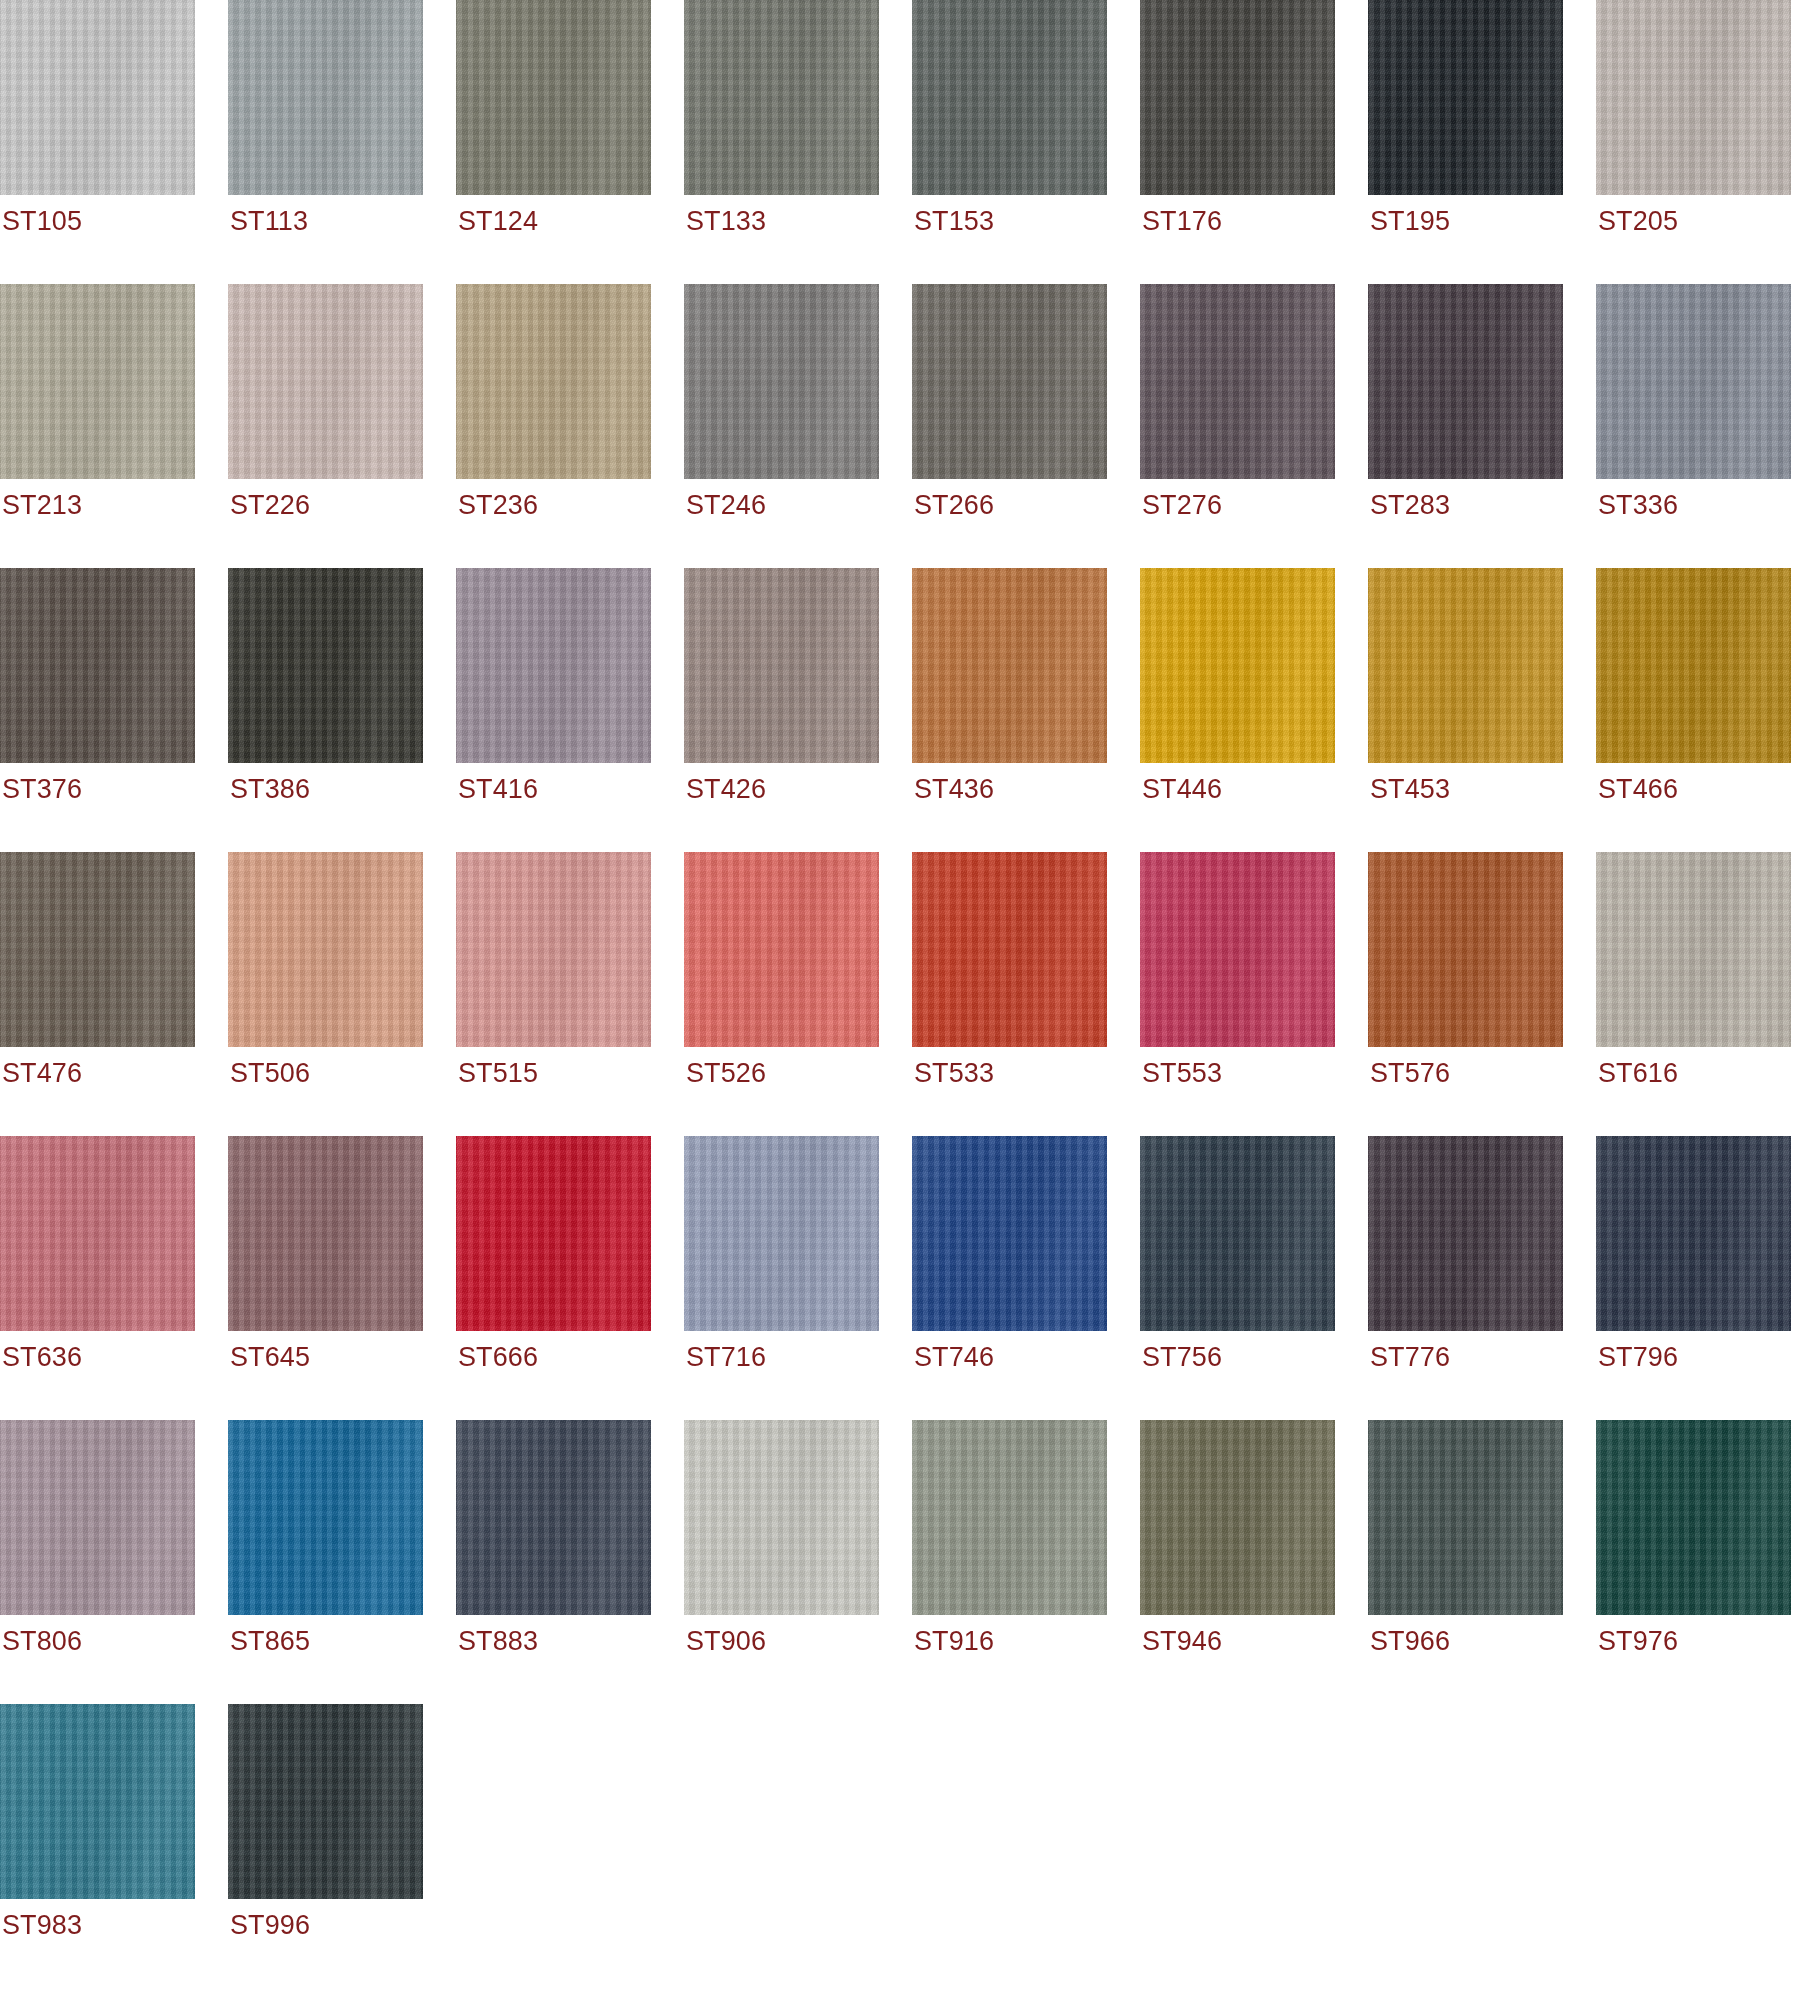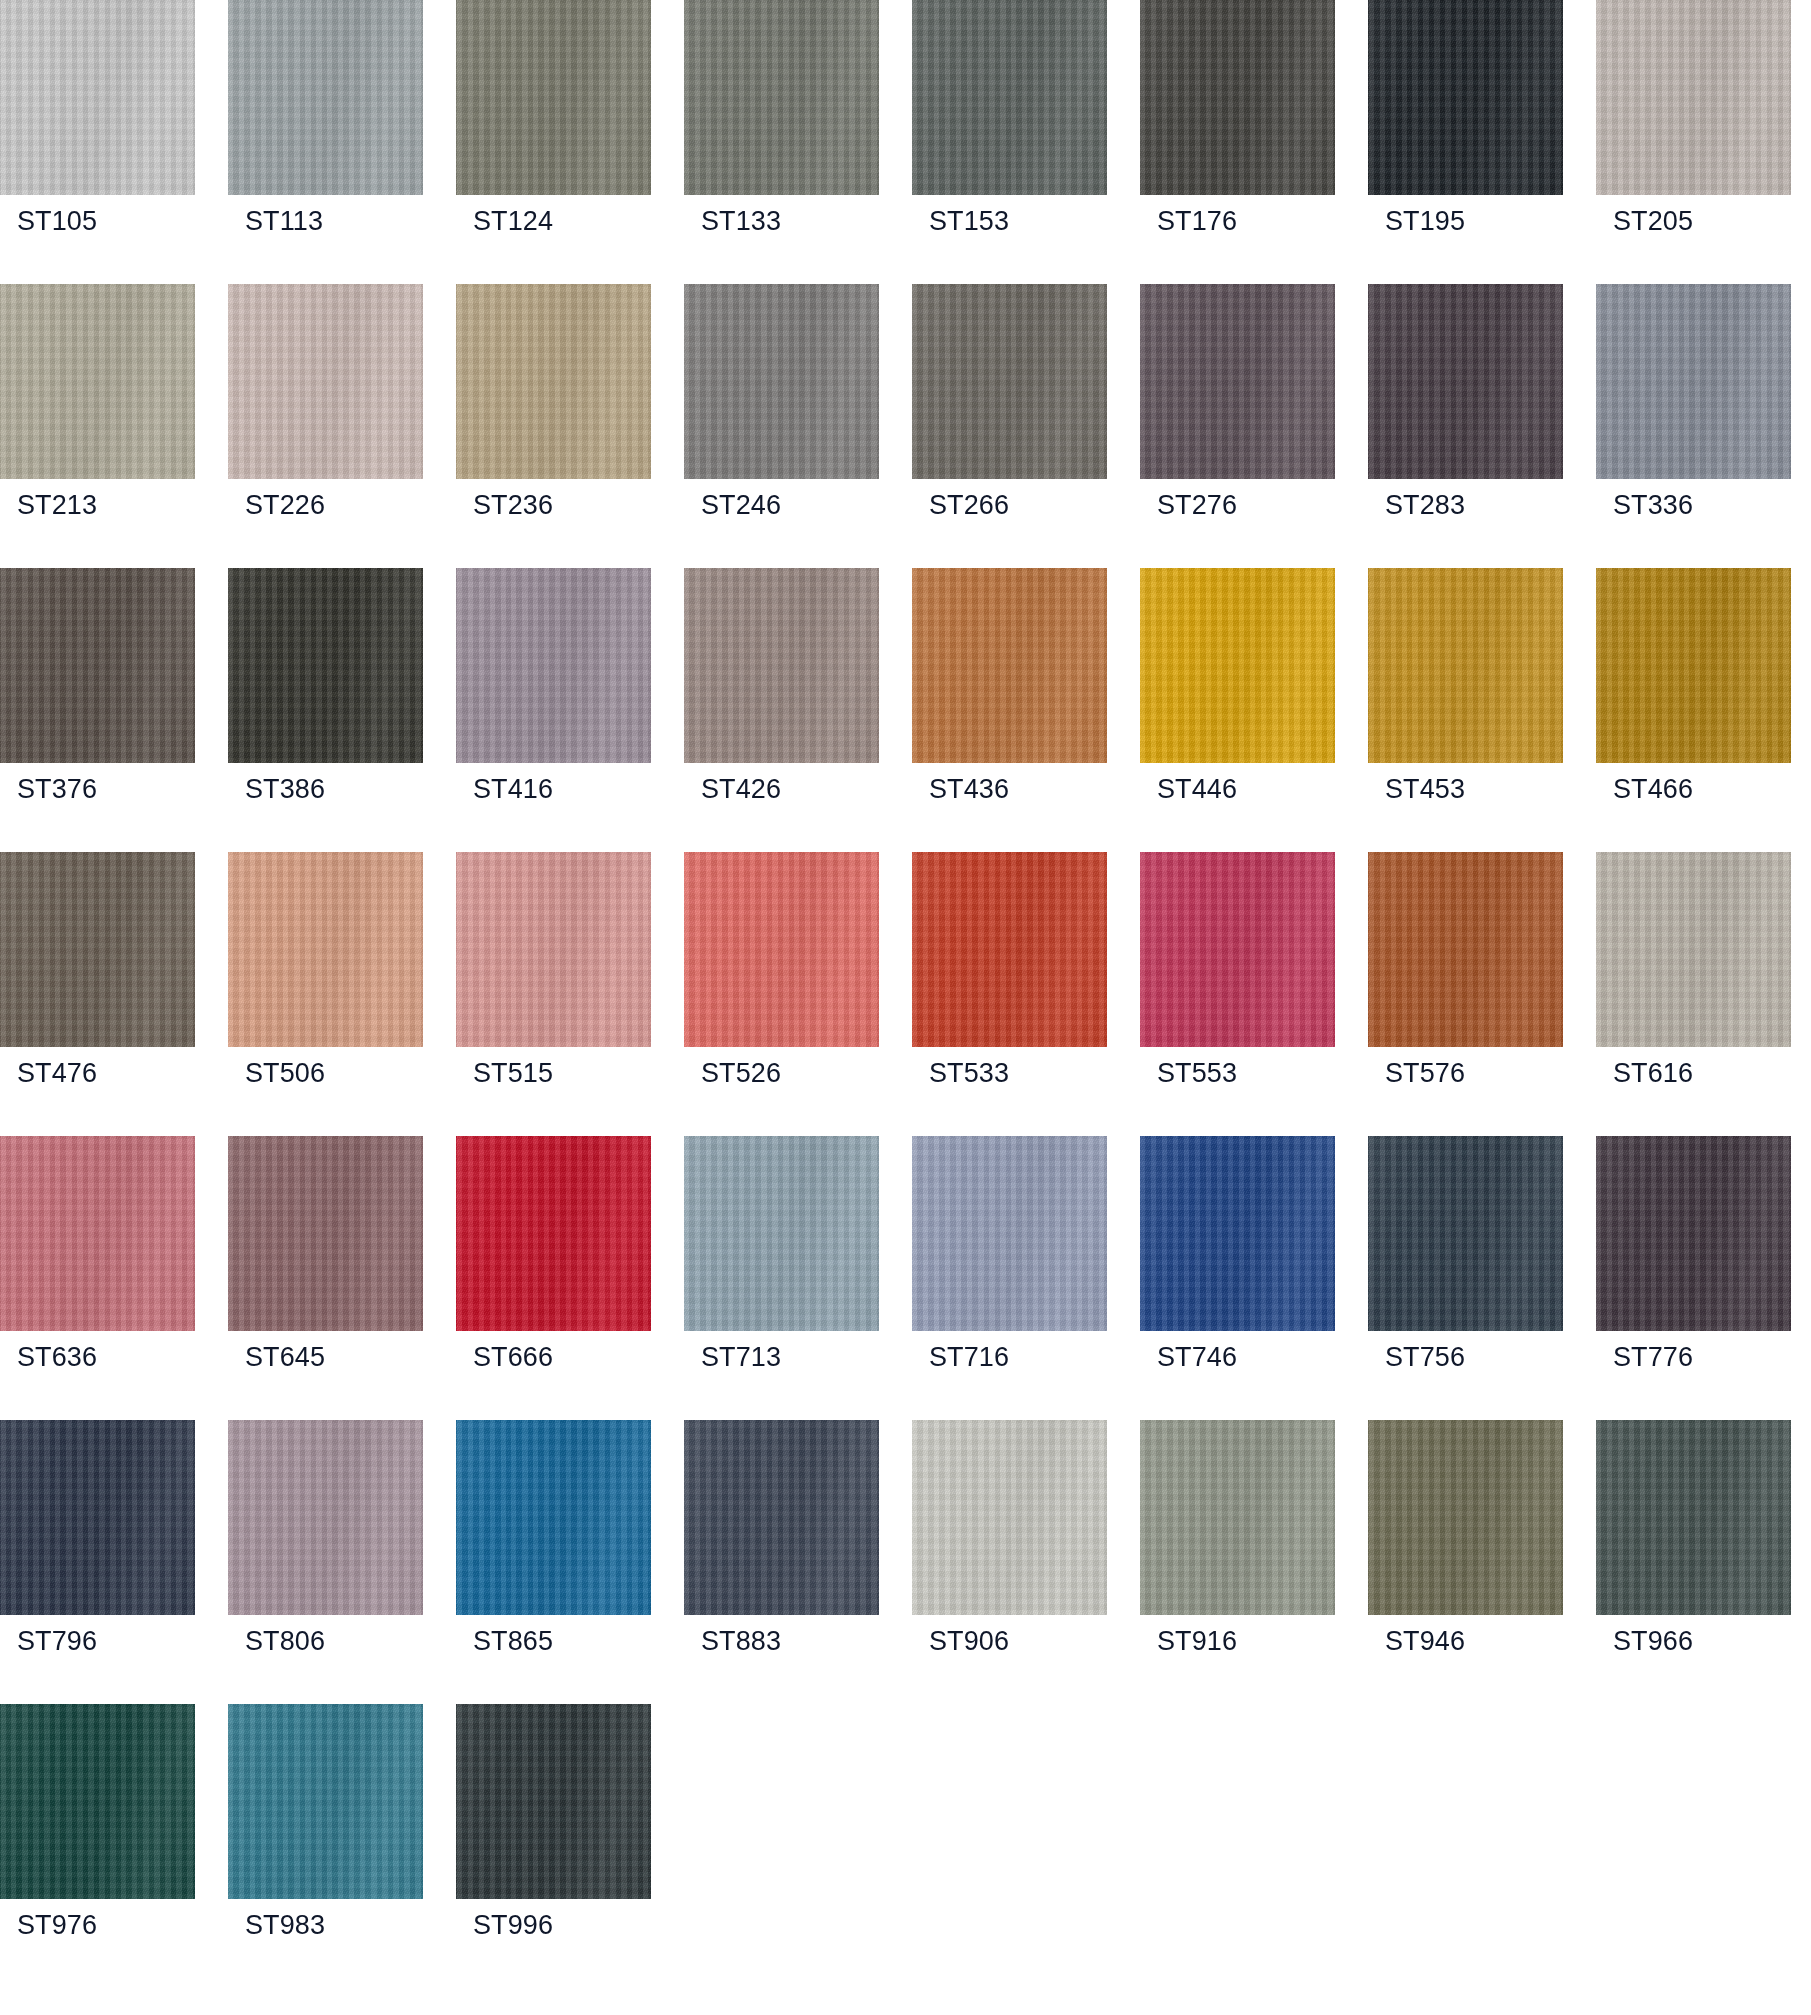--- a/index.html
+++ b/index.html
@@ -73,26 +73,26 @@
         rgba(255,255,255,0.055) 0%,
         rgba(255,255,255,0.0) 26%,
         rgba(0,0,0,0.035) 55%,
         rgba(255,255,255,0.045) 78%,
         rgba(0,0,0,0.025) 100%);
     pointer-events: none;
   }
 
   .swatch-label {
     position: absolute;
-    left: 17px;
+    left: 2px;
     top: 206px;
     font-size: 27px;
     line-height: 30px;
     letter-spacing: 0.1px;
-    color: #0f172a;
+    color: #7f1d1d;
     font-family: "Liberation Sans", sans-serif;
     white-space: nowrap;
   }
 
   .empty-cell { visibility: hidden; }
 </style>
 </head>
 <body>
 
 <div id="swatch-grid">
@@ -230,24 +230,20 @@
     </div>
     <div class="swatch-cell">
       <div class="swatch-chip" style="background-color: rgb(141, 102, 105);"></div>
       <div class="swatch-label">ST645</div>
     </div>
     <div class="swatch-cell">
       <div class="swatch-chip" style="background-color: rgb(203, 16, 40);"></div>
       <div class="swatch-label">ST666</div>
     </div>
     <div class="swatch-cell">
-      <div class="swatch-chip" style="background-color: rgb(145, 166, 179);"></div>
-      <div class="swatch-label">ST713</div>
-    </div>
-    <div class="swatch-cell">
       <div class="swatch-chip" style="background-color: rgb(150, 160, 187);"></div>
       <div class="swatch-label">ST716</div>
     </div>
     <div class="swatch-cell">
       <div class="swatch-chip" style="background-color: rgb(31, 69, 138);"></div>
       <div class="swatch-label">ST746</div>
     </div>
     <div class="swatch-cell">
       <div class="swatch-chip" style="background-color: rgb(45, 60, 74);"></div>
       <div class="swatch-label">ST756</div>

